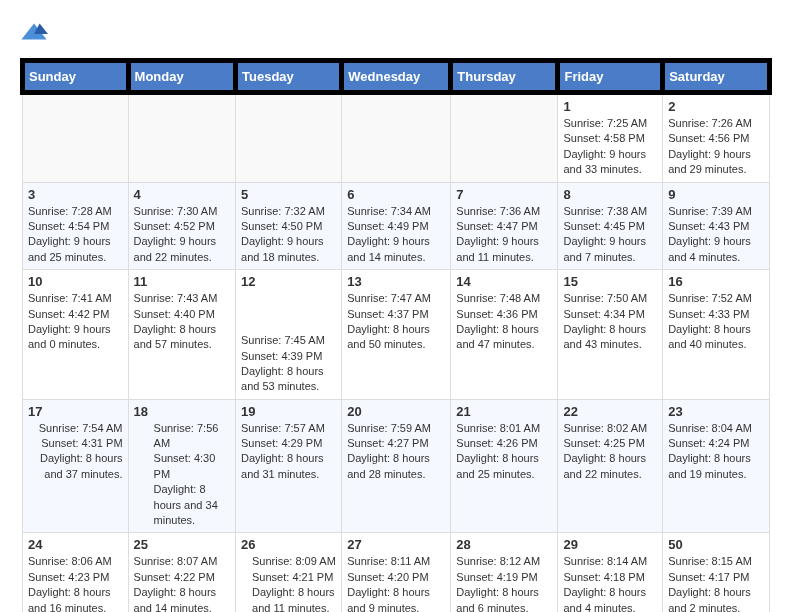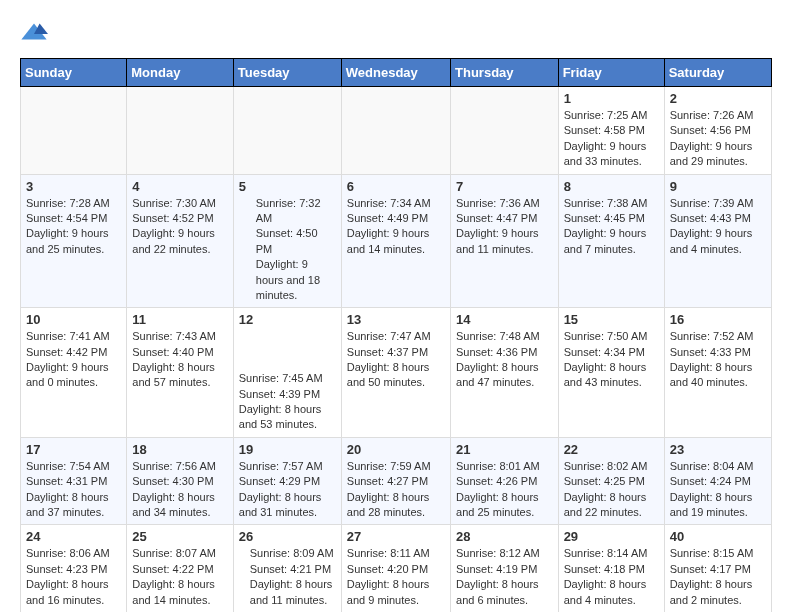--- a/index.html
+++ b/index.html
@@ -56,21 +56,21 @@
       width: 100%;
       border-collapse: collapse;
     }
     .calendar th {
       background: #4a7cc7;
       color: #fff;
       font-size: 13px;
       font-weight: bold;
       padding: 6px 4px;
       text-align: left;
-      border: 1px solid #000000;
+      border: 5px solid #000000;
     }
     .calendar td {
       border: 1px solid #ddd;
       vertical-align: top;
       padding: 4px 5px;
       width: 113px;
       min-height: 80px;
       font-size: 11px;
       color: #333;
       background: #fff;
@@ -153,21 +153,21 @@
 Daylight: 9 hours and 25 minutes.</div>
         </td>
         <td>
           <span class="day-number">4</span>
           <div class="day-info" style="white-space: pre-line;">Sunrise: 7:30 AM
 Sunset: 4:52 PM
 Daylight: 9 hours and 22 minutes.</div>
         </td>
         <td>
           <span class="day-number">5</span>
-          <div class="day-info" style="white-space: pre-line; margin-left: 17px;">Sunrise: 7:32 AM
+          <div class="day-info" style="white-space: pre-line;">Sunrise: 7:32 AM
 Sunset: 4:50 PM
 Daylight: 9 hours and 18 minutes.</div>
         </td>
         <td>
           <span class="day-number">6</span>
           <div class="day-info" style="white-space: pre-line;">Sunrise: 7:34 AM
 Sunset: 4:49 PM
 Daylight: 9 hours and 14 minutes.</div>
         </td>
         <td>
@@ -229,27 +229,27 @@
         <td>
           <span class="day-number">16</span>
           <div class="day-info" style="white-space: pre-line;">Sunrise: 7:52 AM
 Sunset: 4:33 PM
 Daylight: 8 hours and 40 minutes.</div>
         </td>
       </tr>
       <tr>
         <td>
           <span class="day-number">17</span>
-          <div class="day-info" style="white-space: pre-line;">Sunrise: 7:54 AM
+          <div class="day-info" style="white-space: pre-line; text-align: right;">Sunrise: 7:54 AM
 Sunset: 4:31 PM
 Daylight: 8 hours and 37 minutes.</div>
         </td>
         <td>
           <span class="day-number">18</span>
-          <div class="day-info" style="white-space: pre-line;">Sunrise: 7:56 AM
+          <div class="day-info" style="white-space: pre-line; margin-left: 20px;">Sunrise: 7:56 AM
 Sunset: 4:30 PM
 Daylight: 8 hours and 34 minutes.</div>
         </td>
         <td>
           <span class="day-number">19</span>
           <div class="day-info" style="white-space: pre-line;">Sunrise: 7:57 AM
 Sunset: 4:29 PM
 Daylight: 8 hours and 31 minutes.</div>
         </td>
         <td>
@@ -308,20 +308,20 @@
 Sunset: 4:19 PM
 Daylight: 8 hours and 6 minutes.</div>
         </td>
         <td>
           <span class="day-number">29</span>
           <div class="day-info" style="white-space: pre-line;">Sunrise: 8:14 AM
 Sunset: 4:18 PM
 Daylight: 8 hours and 4 minutes.</div>
         </td>
         <td>
-          <span class="day-number">40</span>
+          <span class="day-number">50</span>
           <div class="day-info" style="white-space: pre-line;">Sunrise: 8:15 AM
 Sunset: 4:17 PM
 Daylight: 8 hours and 2 minutes.</div>
         </td>
       </tr>
     </tbody>
 </table>
 
 </body></html>

